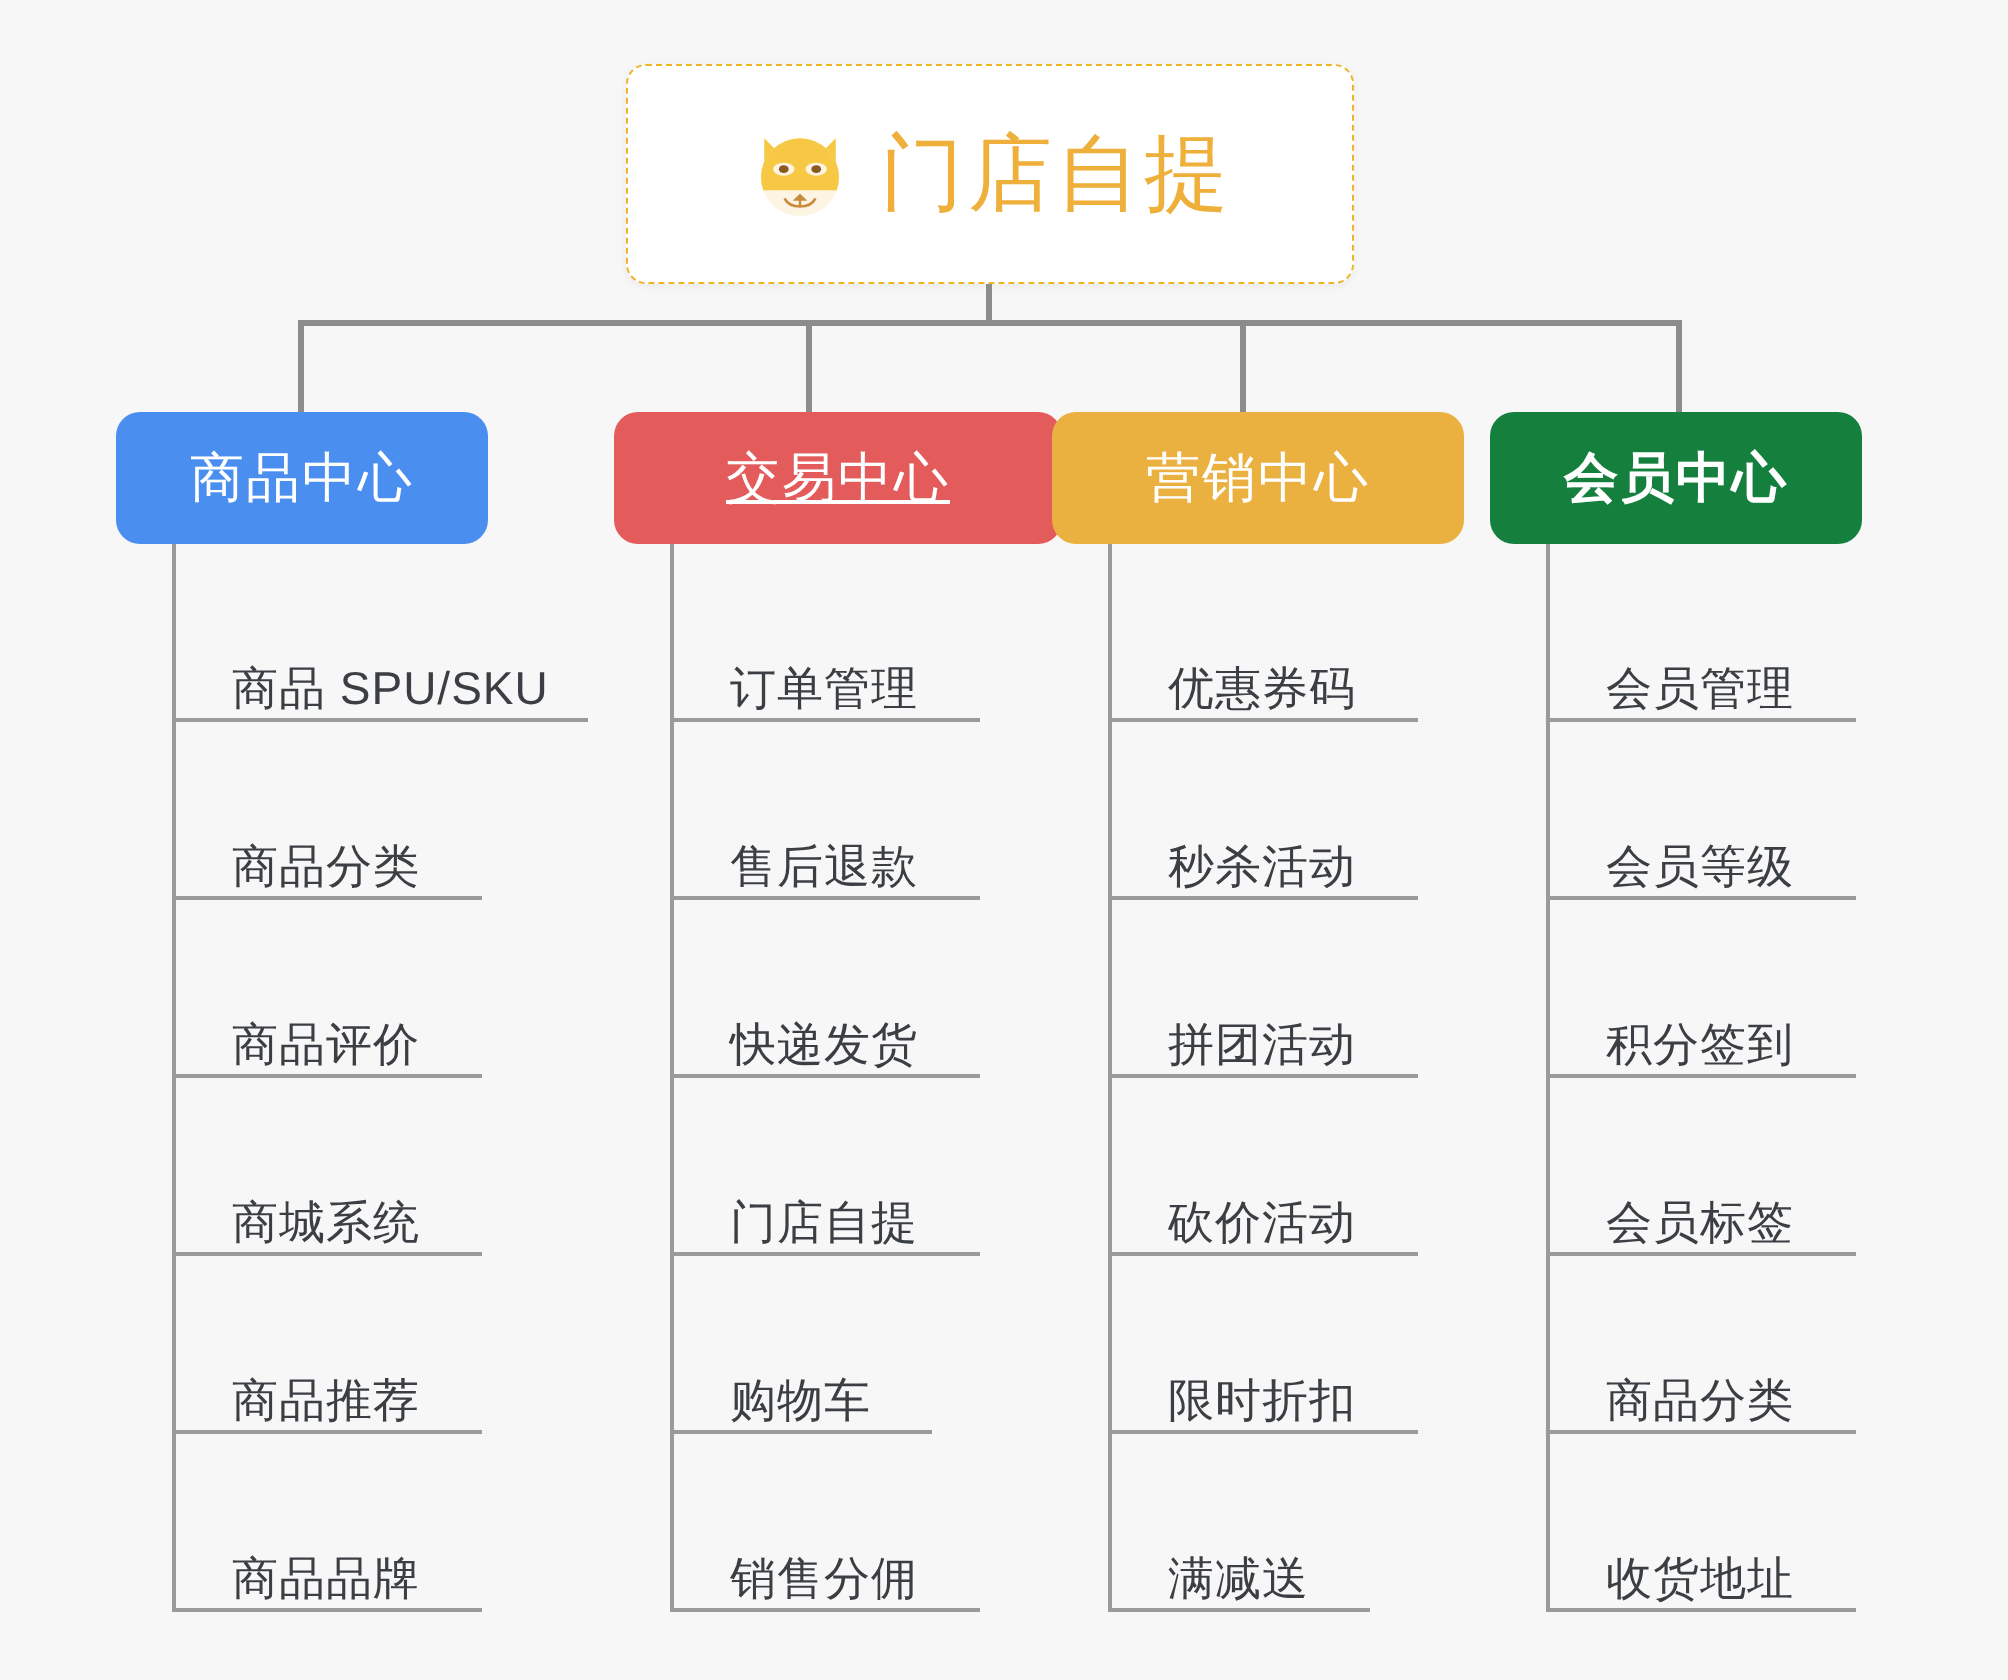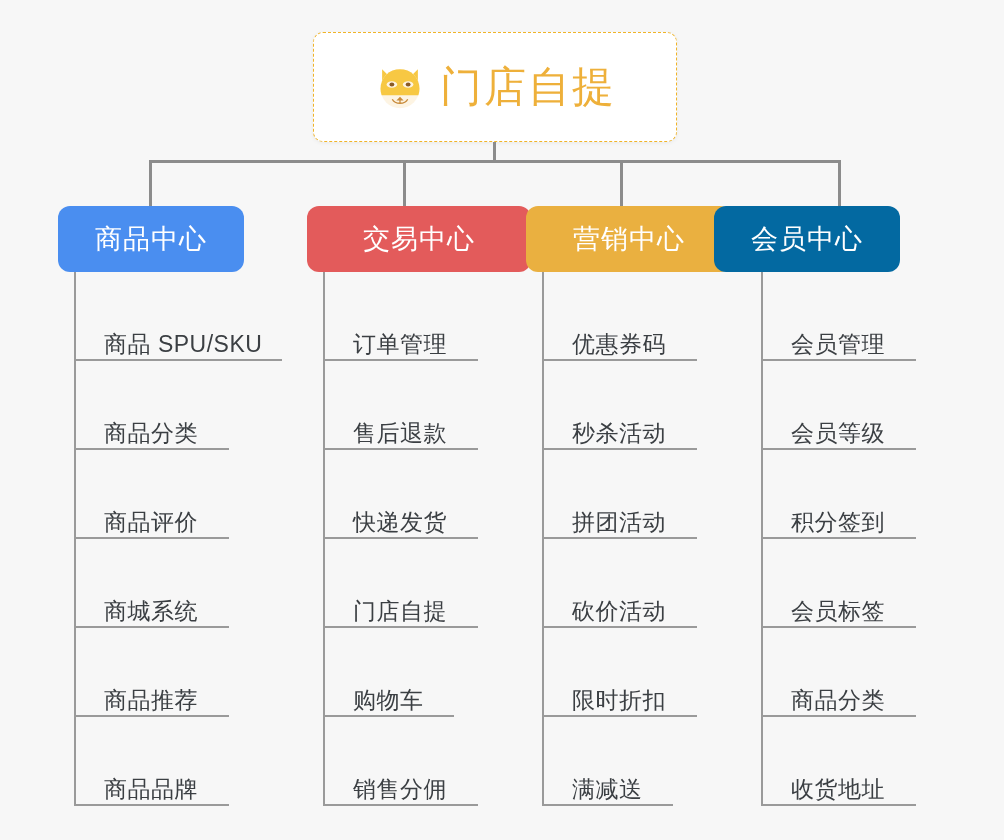--- a/index.html
+++ b/index.html
@@ -86,20 +86,21 @@
     color: #ffffff;
     font-size: 27px;
     letter-spacing: 1px;
     box-sizing: border-box;
   }
 
   
   .leaf-col {
     position: absolute;
     top: 272px;
+    margin-left: 12px;
   }
   .leaf-trunk {           
     position: absolute;
     left: 0;
     top: 0;
     width: 2px;
     background: #9a9a9a;
   }
   .leaf-item {
     position: relative;
@@ -154,27 +155,27 @@
       <div class="conn conn-drop" style="left: 149px;"></div>
       <div class="conn conn-drop" style="left: 403px;"></div>
       <div class="conn conn-drop" style="left: 620px;"></div>
       <div class="conn conn-drop" style="left: 838px;"></div>
     </div>
 
   <div id="cat-boxes">
       <div class="cat-box" style="left: 58px; width: 186px; background: rgb(74, 142, 240);">
         <span>商品中心</span>
       </div>
-      <div class="cat-box" style="left: 307px; width: 224px; background: rgb(227, 91, 91);">
+      <div class="cat-box" style="left: 307px; width: 224px; background: rgb(227, 91, 91); text-decoration: underline;">
         <span>交易中心</span>
       </div>
       <div class="cat-box" style="left: 526px; width: 206px; background: rgb(234, 176, 64);">
         <span>营销中心</span>
       </div>
-      <div class="cat-box" style="left: 714px; width: 186px; background: #0369a1;">
+      <div class="cat-box" style="left: 745px; width: 186px; background: #15803d; font-weight: bold;">
         <span>会员中心</span>
       </div>
     </div>
 
   <div id="leaf-cols">
       <div class="leaf-col" style="left: 74px;">
         <div class="leaf-trunk" style="height: 534px;"></div>
         <div class="leaf-item">
           <span class="leaf-label">商品 SPU/SKU</span>
           <div class="leaf-rule" style="width: 208px;"></div>

